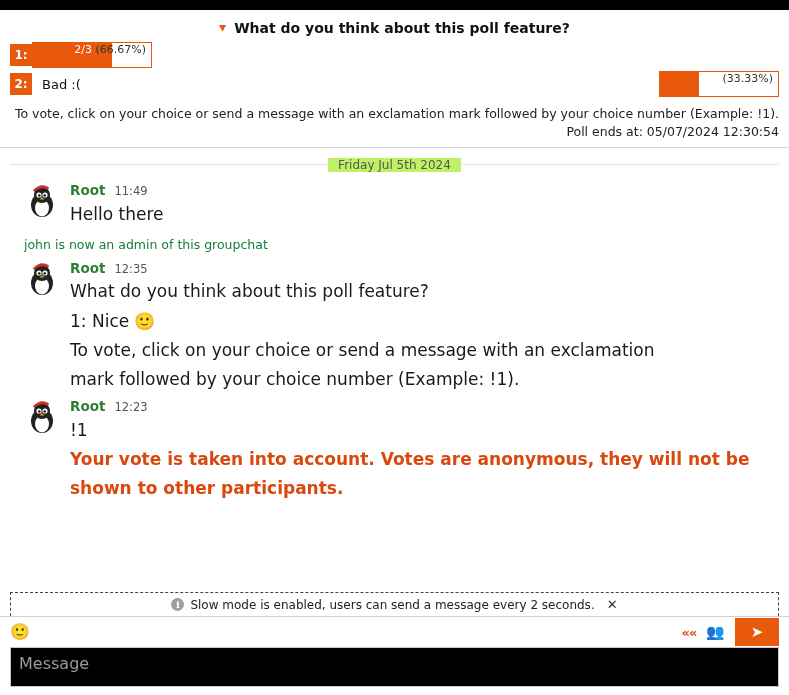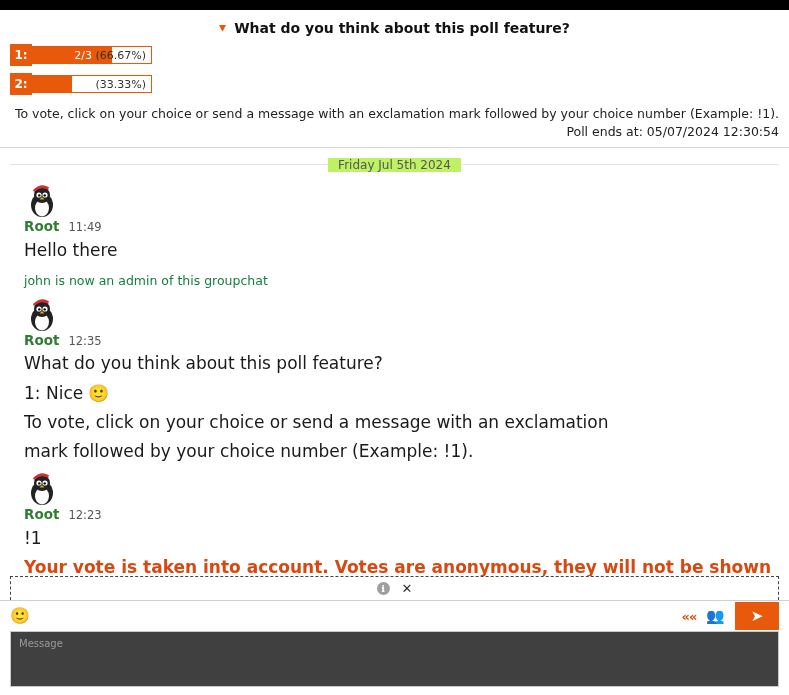--- a/index.html
+++ b/index.html
@@ -74,25 +74,24 @@
   .opt-label {
     padding-left: 10px;
     font-size: 13px;
     color: #111;
     flex: 1 1 auto;
     white-space: nowrap;
     overflow: hidden;
   }
   .opt-bar-wrap {
     flex: 0 0 120px;
-    height: 18px;
+    height: 26px;
     background: #ffffff;
     position: relative;
     display: flex;
-    align-items: center;
     justify-content: flex-end;
     border: 1px solid #e8590c;
   }
   .opt-bar-fill {
     position: absolute;
     left: 0; top: 0; bottom: 0;
     background: #e8590c;
   }
   .opt-bar-text {
     position: relative;
@@ -142,21 +141,20 @@
     position: relative;
     z-index: 1;
     background: #bef264;
     padding: 0 10px;
   }
 
   .msg {
     display: flex;
     padding: 2px 14px 2px 24px;
     align-items: flex-start;
-    flex-direction: column;
   }
   .avatar {
     width: 36px; height: 36px;
     flex: 0 0 36px;
     margin-right: 10px;
     position: relative;
   }
   .msg-body { flex: 1 1 auto; min-width: 0; }
   .msg-head {
     display: flex;
@@ -253,25 +251,25 @@
     color: #fff;
     border: none;
     display: flex;
     align-items: center;
     justify-content: center;
     font-size: 15px;
     cursor: pointer;
   }
   .input-box {
     border: 1px solid #c9c9c9;
-    height: 56px;
+    height: 40px;
     padding: 6px 8px;
-    font-size: 10px;
+    font-size: 16px;
     color: #9a9a9a;
-    background: #404040;
+    background: #000000;
   }
 </style>
 </head>
 <body>
 
 <div id="app">
 
   <div class="topbar"></div>
 
   <div class="poll">
@@ -283,20 +281,21 @@
     <div class="poll-option">
       <span class="opt-num">1:</span>
       <span class="opt-bar-wrap">
         <span class="opt-bar-fill" id="fill0" style="width: 66.67%;"></span>
         <span class="opt-bar-text"><span class="frac">2/3</span> <span>(66.67%)</span></span>
       </span>
     </div>
 
     <div class="poll-option">
       <span class="opt-num">2:</span>
+      <span class="opt-label">Bad :(</span>
       <span class="opt-bar-wrap">
         <span class="opt-bar-fill" id="fill1" style="width: 33.33%;"></span>
         <span class="opt-bar-text"><span class="frac">1/3</span> <span>(33.33%)</span></span>
       </span>
     </div>
 
     <div class="poll-help">To vote, click on your choice or send a message with an exclamation mark followed by your choice number (Example: !1).</div>
     <div class="poll-end">Poll ends at: 05/07/2024 12:30:54</div>
   </div>
 
@@ -380,20 +379,21 @@
         </div>
         <div class="line">!1</div>
         <div class="line notice">Your vote is taken into account. Votes are anonymous, they will not be shown to other participants.</div>
       </div>
     </div>
 
   </div>
 
   <div class="slowmode">
     <span class="info-icon">i</span>
+    <span>Slow mode is enabled, users can send a message every 2 seconds.</span>
     <span class="slow-close">✕</span>
   </div>
 
   <div class="composer">
     <div class="composer-tools">
       <div class="tool-left">
         <span class="smiley">🙂</span>
       </div>
       <div class="tool-right">
         <span class="collapse-icon">««</span>

